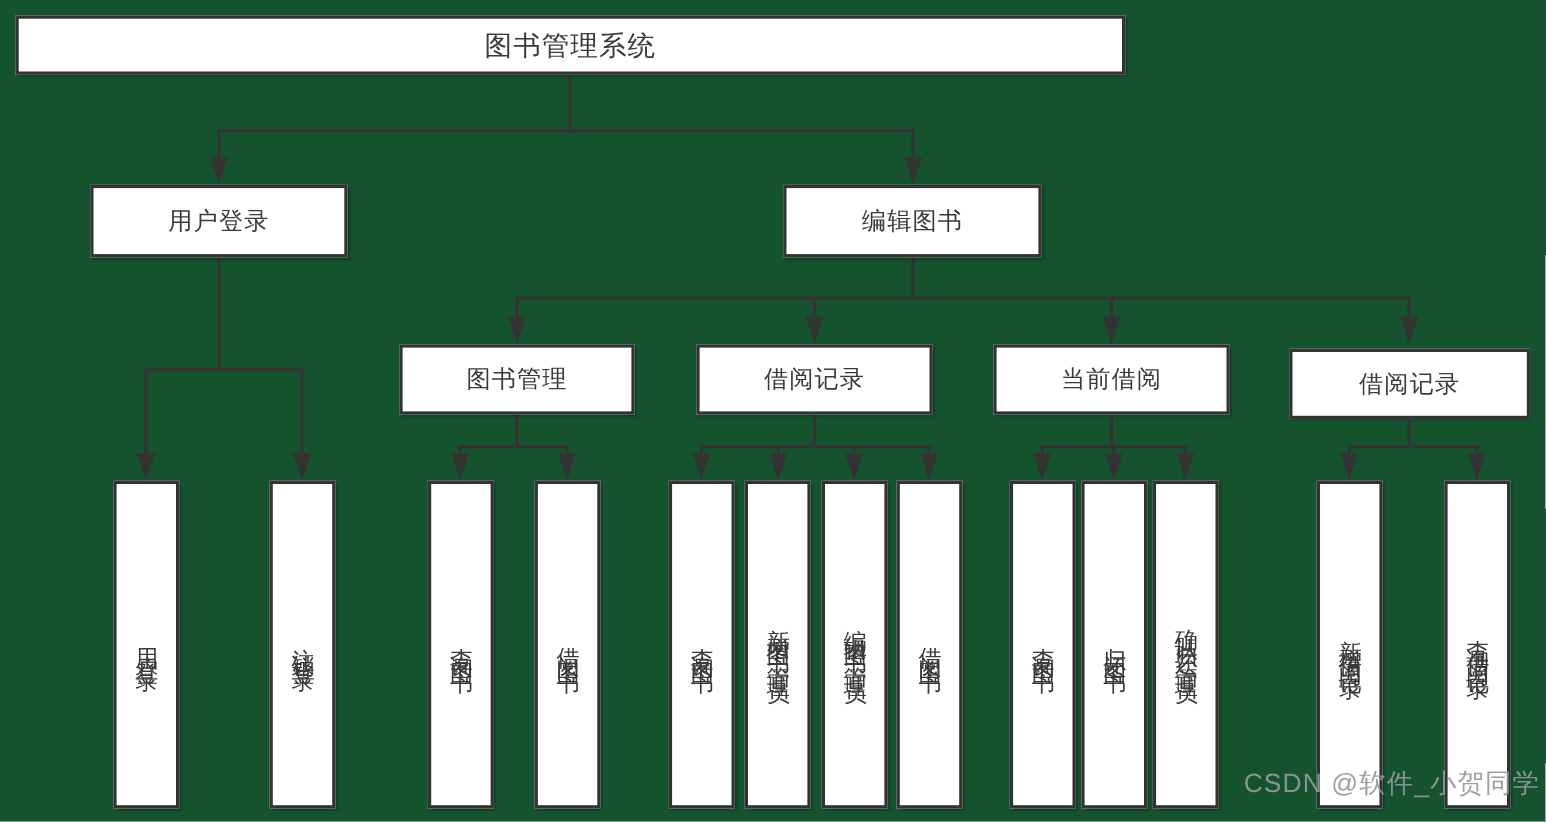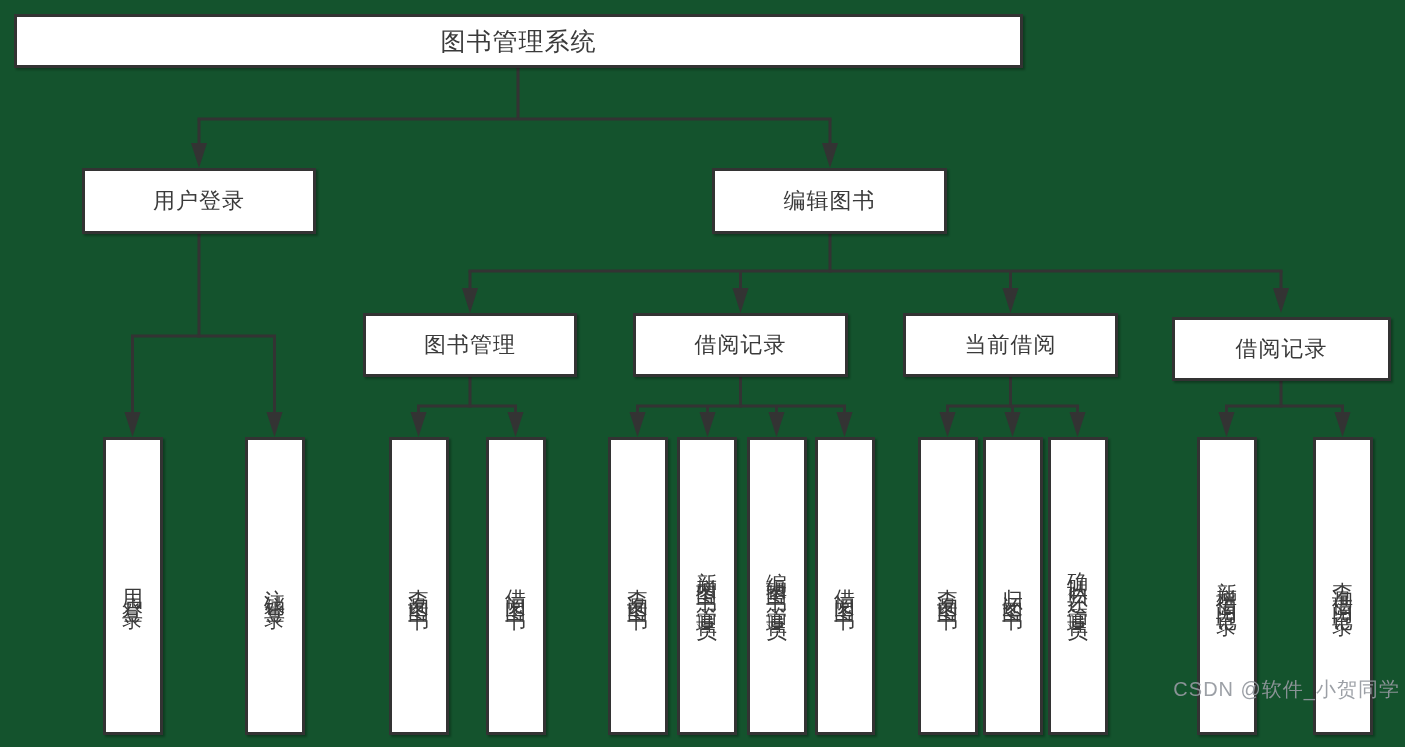--- a/index.html
+++ b/index.html
@@ -40,22 +40,22 @@
     text-orientation: mixed;
     font-size: 21px;
     line-height: 1;
     letter-spacing: 7px;
     color: #3a3a3a;
     white-space: nowrap;
   }
   .watermark {
     position: absolute;
     right: 5px;
-    top: 676px;
-    font-size: 20px;
+    top: 696px;
+    font-size: 24px;
     color: rgba(148, 152, 158, 0.92);
     letter-spacing: 1px;
     z-index: 5;
     white-space: nowrap;
   }
 </style>
 </head>
 <body>
 
 <div class="canvas">

